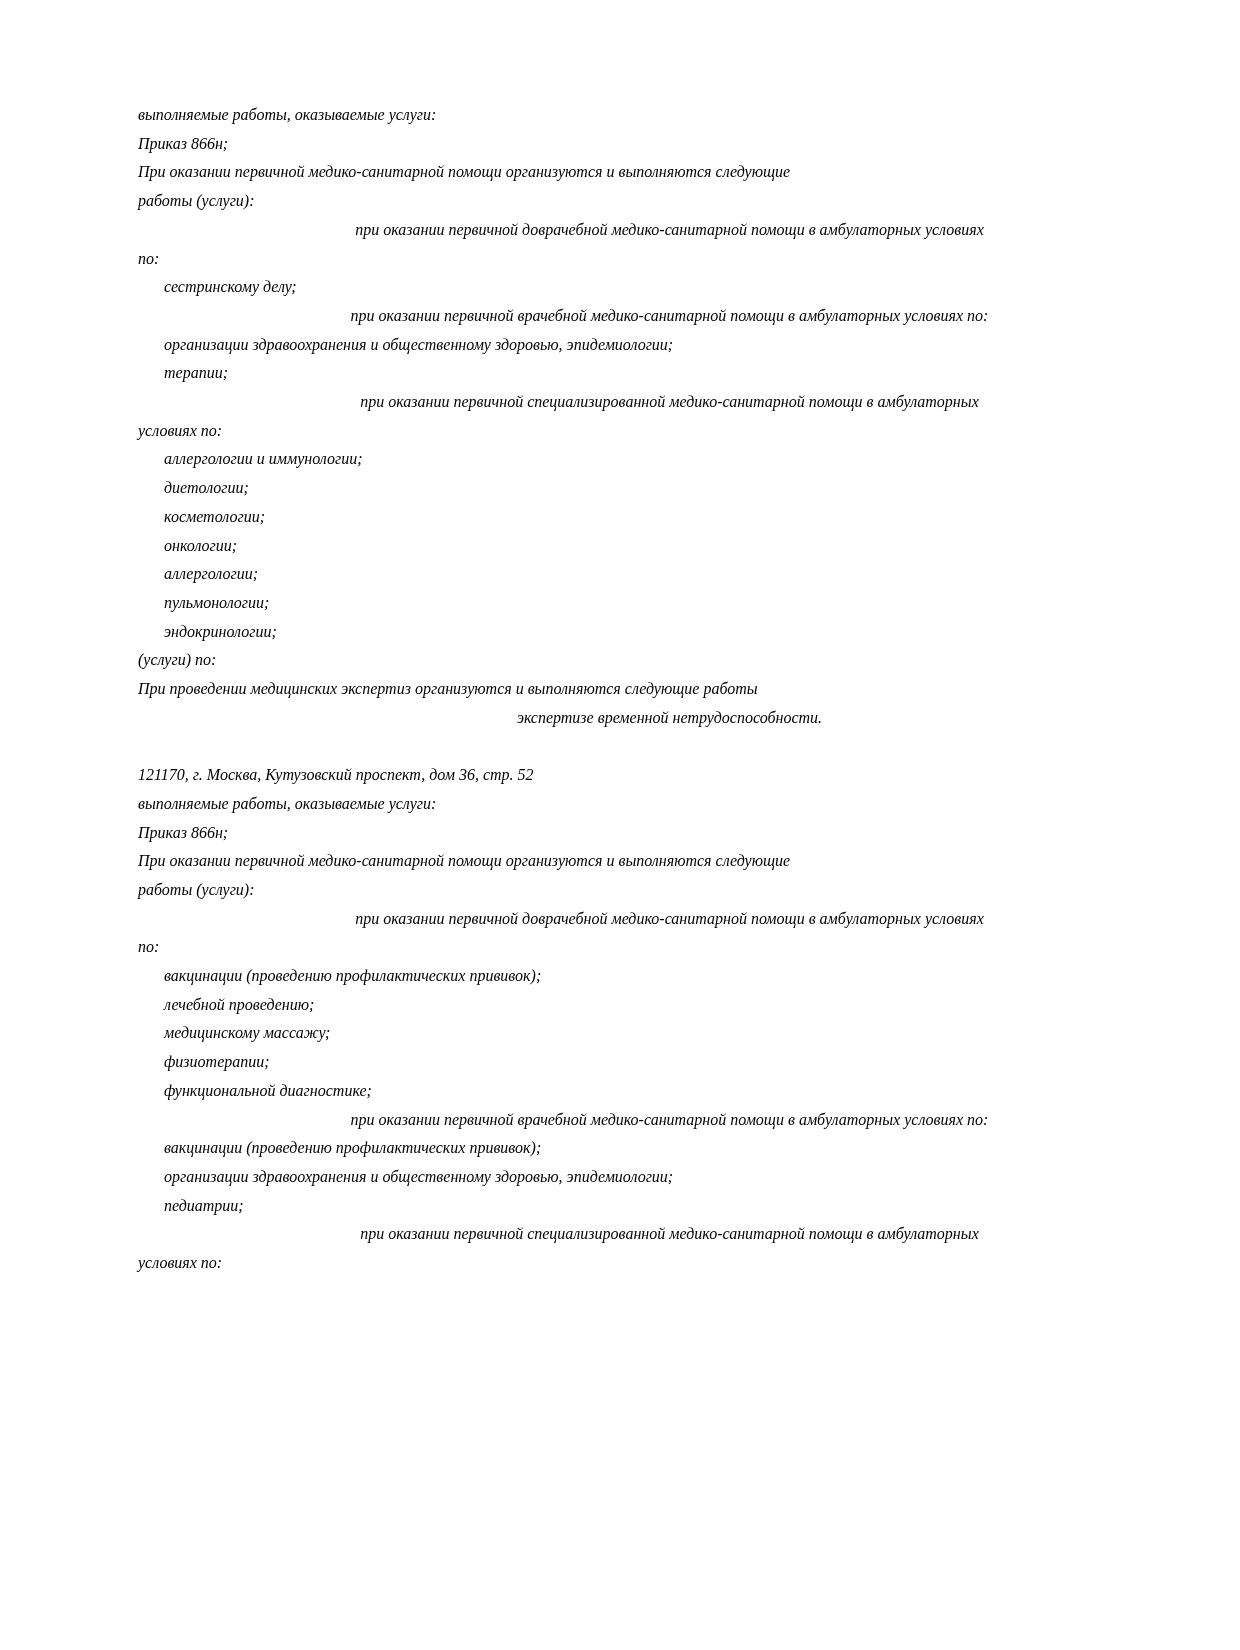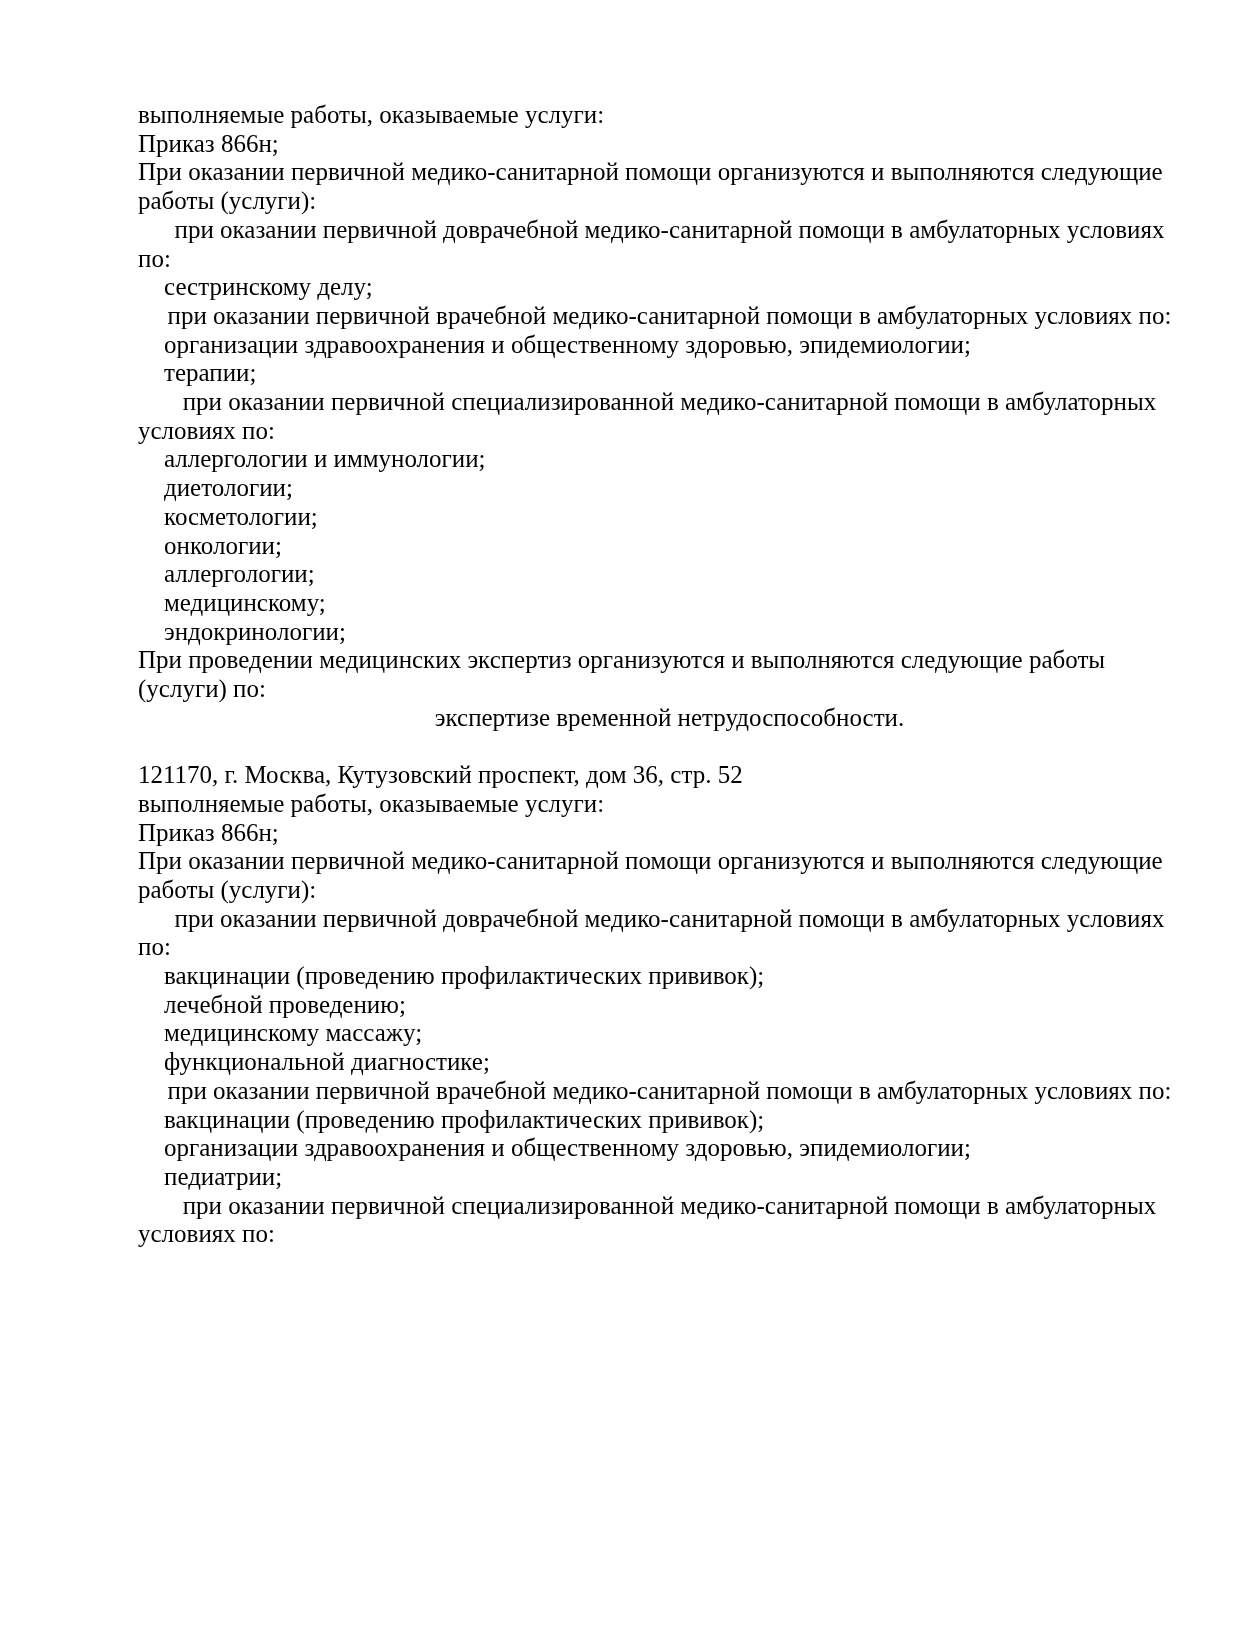--- a/index.html
+++ b/index.html
@@ -7,25 +7,26 @@
     padding: 0;
     background: #ffffff;
   }
   .page {
     position: relative;
     width: 1240px;
     height: 1650px;
     background: #ffffff;
     color: #000000;
     font-family: "Liberation Serif", serif;
-    font-size: 25px;
+    font-size: 16px;
     line-height: 28.7px;
     box-sizing: border-box;
     padding: 101px 50px 0 138px;
     overflow: hidden;
+    font-style: italic;
   }
   .line {
     white-space: nowrap;
     min-height: 28.7px;
   }
   .ind0 { padding-left: 0; }
   .ind1 { padding-left: 11px; text-align: center; }
   .ind2 { padding-left: 26px; }
   .blank { height: 28.7px; }
 </style>
@@ -44,36 +45,37 @@
       <div class="line ind1">при оказании первичной врачебной медико-санитарной помощи в амбулаторных условиях по:</div>
       <div class="line ind2">организации здравоохранения и общественному здоровью, эпидемиологии;</div>
       <div class="line ind2">терапии;</div>
       <div class="line ind1">при оказании первичной специализированной медико-санитарной помощи в амбулаторных</div>
       <div class="line ind0">условиях по:</div>
       <div class="line ind2">аллергологии и иммунологии;</div>
       <div class="line ind2">диетологии;</div>
       <div class="line ind2">косметологии;</div>
       <div class="line ind2">онкологии;</div>
       <div class="line ind2">аллергологии;</div>
-      <div class="line ind2">медицинскому;</div>
+      <div class="line ind2">пульмонологии;</div>
       <div class="line ind2">эндокринологии;</div>
+      <div class="line ind0">(услуги) по:</div>
       <div class="line ind0">При проведении медицинских экспертиз организуются и выполняются следующие работы</div>
-      <div class="line ind0">(услуги) по:</div>
       <div class="line ind1">экспертизе временной нетрудоспособности.</div>
       <div class="line ind0 blank"></div>
       <div class="line ind0">121170, г. Москва, Кутузовский проспект, дом 36, стр. 52</div>
       <div class="line ind0">выполняемые работы, оказываемые услуги:</div>
       <div class="line ind0">Приказ 866н;</div>
       <div class="line ind0">При оказании первичной медико-санитарной помощи организуются и выполняются следующие</div>
       <div class="line ind0">работы (услуги):</div>
       <div class="line ind1">при оказании первичной доврачебной медико-санитарной помощи в амбулаторных условиях</div>
       <div class="line ind0">по:</div>
       <div class="line ind2">вакцинации (проведению профилактических прививок);</div>
       <div class="line ind2">лечебной проведению;</div>
       <div class="line ind2">медицинскому массажу;</div>
+      <div class="line ind2">физиотерапии;</div>
       <div class="line ind2">функциональной диагностике;</div>
       <div class="line ind1">при оказании первичной врачебной медико-санитарной помощи в амбулаторных условиях по:</div>
       <div class="line ind2">вакцинации (проведению профилактических прививок);</div>
       <div class="line ind2">организации здравоохранения и общественному здоровью, эпидемиологии;</div>
       <div class="line ind2">педиатрии;</div>
       <div class="line ind1">при оказании первичной специализированной медико-санитарной помощи в амбулаторных</div>
       <div class="line ind0">условиях по:</div>
     </div>
 </div>
 

